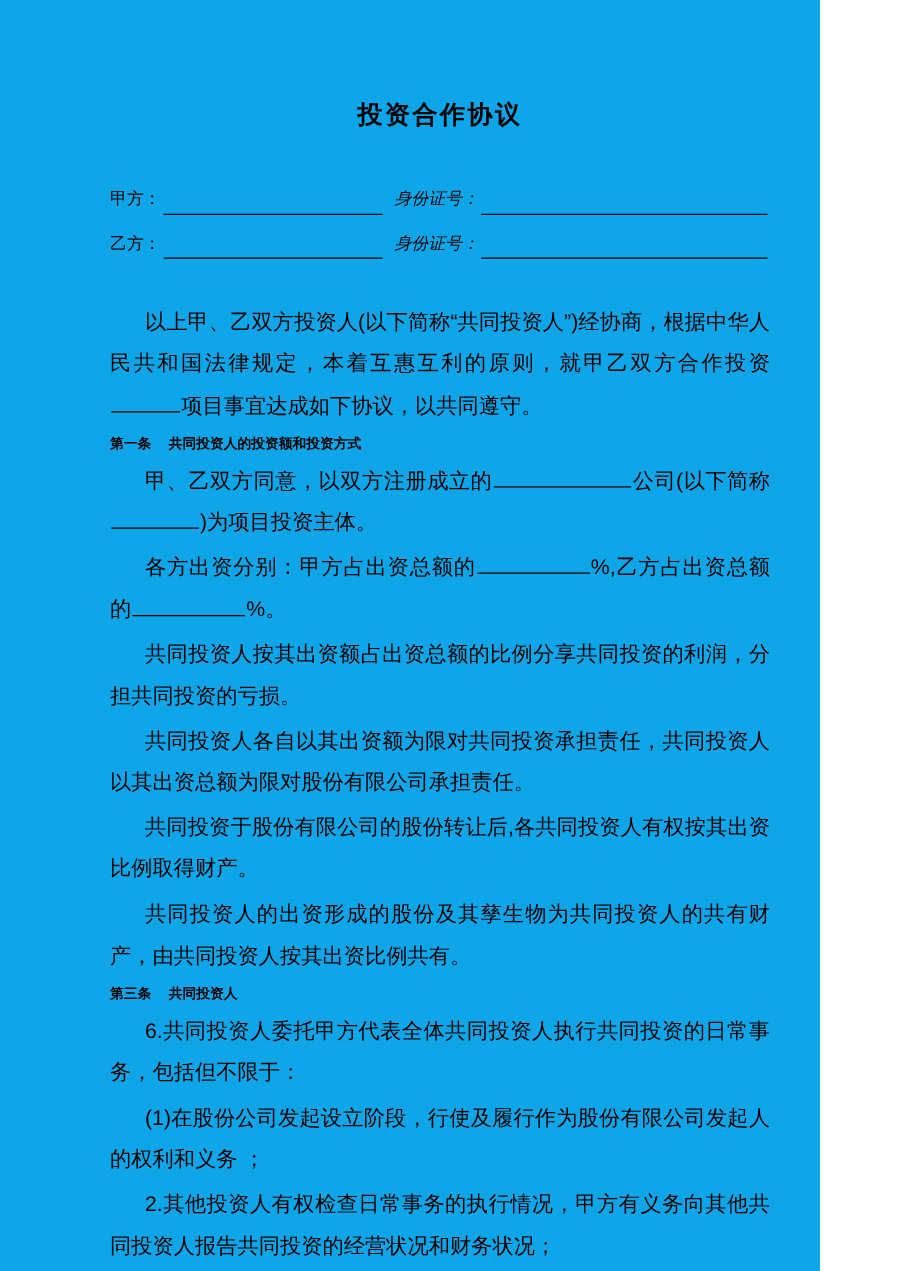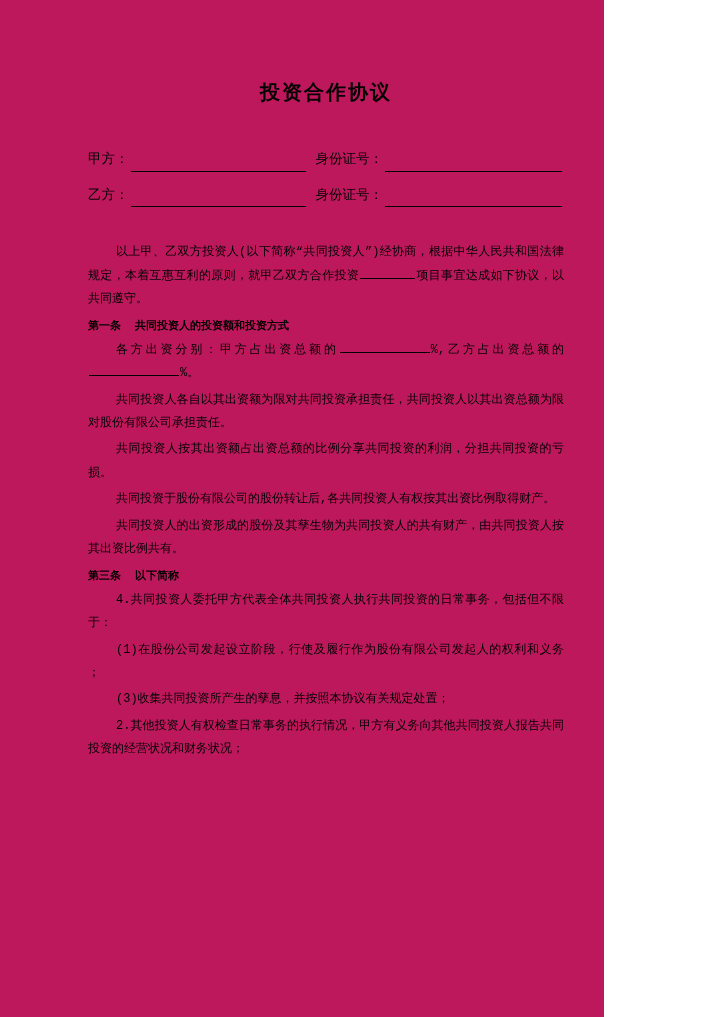--- a/index.html
+++ b/index.html
@@ -9,23 +9,23 @@
   }
   body {
     width: 720px;
     height: 1017px;
     font-family: "Liberation Sans", sans-serif;
     color: #000000;
     -webkit-font-smoothing: antialiased;
   }
   .page {
     position: relative;
-    width: 604px;
+    width: 656px;
     height: 1017px;
-    background: #be185d;
+    background: #0ea5e9;
     box-sizing: border-box;
     padding: 78px 40px 0 88px;
     overflow: hidden;
   }
   .doc-title {
     text-align: center;
     font-size: 20px;
     font-weight: bold;
     letter-spacing: 2px;
     margin: 0 0 40px 0;
@@ -49,28 +49,28 @@
     flex: 1 1 auto;
     border-bottom: 1px solid #000;
     height: 15px;
     margin: 0 2px;
     min-width: 40px;
   }
   .fill-line.short { flex: 0 0 175px; }
   .id-label {
     flex: 0 0 auto;
     padding-left: 8px;
+    font-style: italic;
   }
   p {
     margin: 0 0 3px 0;
-    font-size: 12px;
+    font-size: 17px;
     line-height: 1.95;
     text-align: justify;
     text-justify: inter-ideograph;
-    font-family: Liberation Mono, monospace;
   }
   .indent {
     text-indent: 28px;
   }
   .clause-title {
     font-weight: bold;
     font-size: 11px;
     line-height: 1.95;
     margin: 4px 0 2px 0;
   }
@@ -109,29 +109,29 @@
       <span class="fill-line short"></span>
       <span class="id-label">身份证号：</span>
       <span class="fill-line"></span>
     </div>
   </div>
 
   <p class="indent"><span>以上甲、乙双方投资人(以下简称“共同投资人”)经协商，根据中华人民共和国法律</span><span>规定，本着互惠互利的原则，就甲乙双方合作投资</span><span class="blank w55"></span><span>项目事宜达成如下协议，以共同遵守。</span></p>
 
   <h2 class="clause-title"><span>第一条</span><span class="gap"></span><span>共同投资人的投资额和投资方式</span></h2>
 
+  <p class="indent"><span>甲、乙双方同意，以双方注册成立的</span><span class="blank w110"></span><span>公司(以下简称</span><span class="blank w70"></span><span>)为项目投资主体。</span></p>
 
   <p class="indent"><span>各方出资分别：甲方占出资总额的</span><span class="blank w90"></span><span>%,乙方占出资总额的</span><span class="blank w90"></span><span>%。</span></p>
 
 
+  <p class="indent">共同投资人按其出资额占出资总额的比例分享共同投资的利润，分担共同投资的亏损。</p>
   <p class="indent">共同投资人各自以其出资额为限对共同投资承担责任，共同投资人以其出资总额为限对股份有限公司承担责任。</p>
-  <p class="indent">共同投资人按其出资额占出资总额的比例分享共同投资的利润，分担共同投资的亏损。</p>
   <p class="indent">共同投资于股份有限公司的股份转让后,各共同投资人有权按其出资比例取得财产。</p>
   <p class="indent">共同投资人的出资形成的股份及其孳生物为共同投资人的共有财产，由共同投资人按其出资比例共有。</p>
 
-  <h2 class="clause-title"><span>第三条</span><span class="gap"></span><span>以下简称</span></h2>
+  <h2 class="clause-title"><span>第三条</span><span class="gap"></span><span>共同投资人</span></h2>
 
-  <p class="indent">4.共同投资人委托甲方代表全体共同投资人执行共同投资的日常事务，包括但不限于：</p>
+  <p class="indent">6.共同投资人委托甲方代表全体共同投资人执行共同投资的日常事务，包括但不限于：</p>
   <p class="indent">(1)在股份公司发起设立阶段，行使及履行作为股份有限公司发起人的权利和义务 ；</p>
-  <p class="indent">(3)收集共同投资所产生的孳息，并按照本协议有关规定处置；</p>
   <p class="indent">2.其他投资人有权检查日常事务的执行情况，甲方有义务向其他共同投资人报告共同投资的经营状况和财务状况；</p>
 
 </div>
 
 </body></html>

